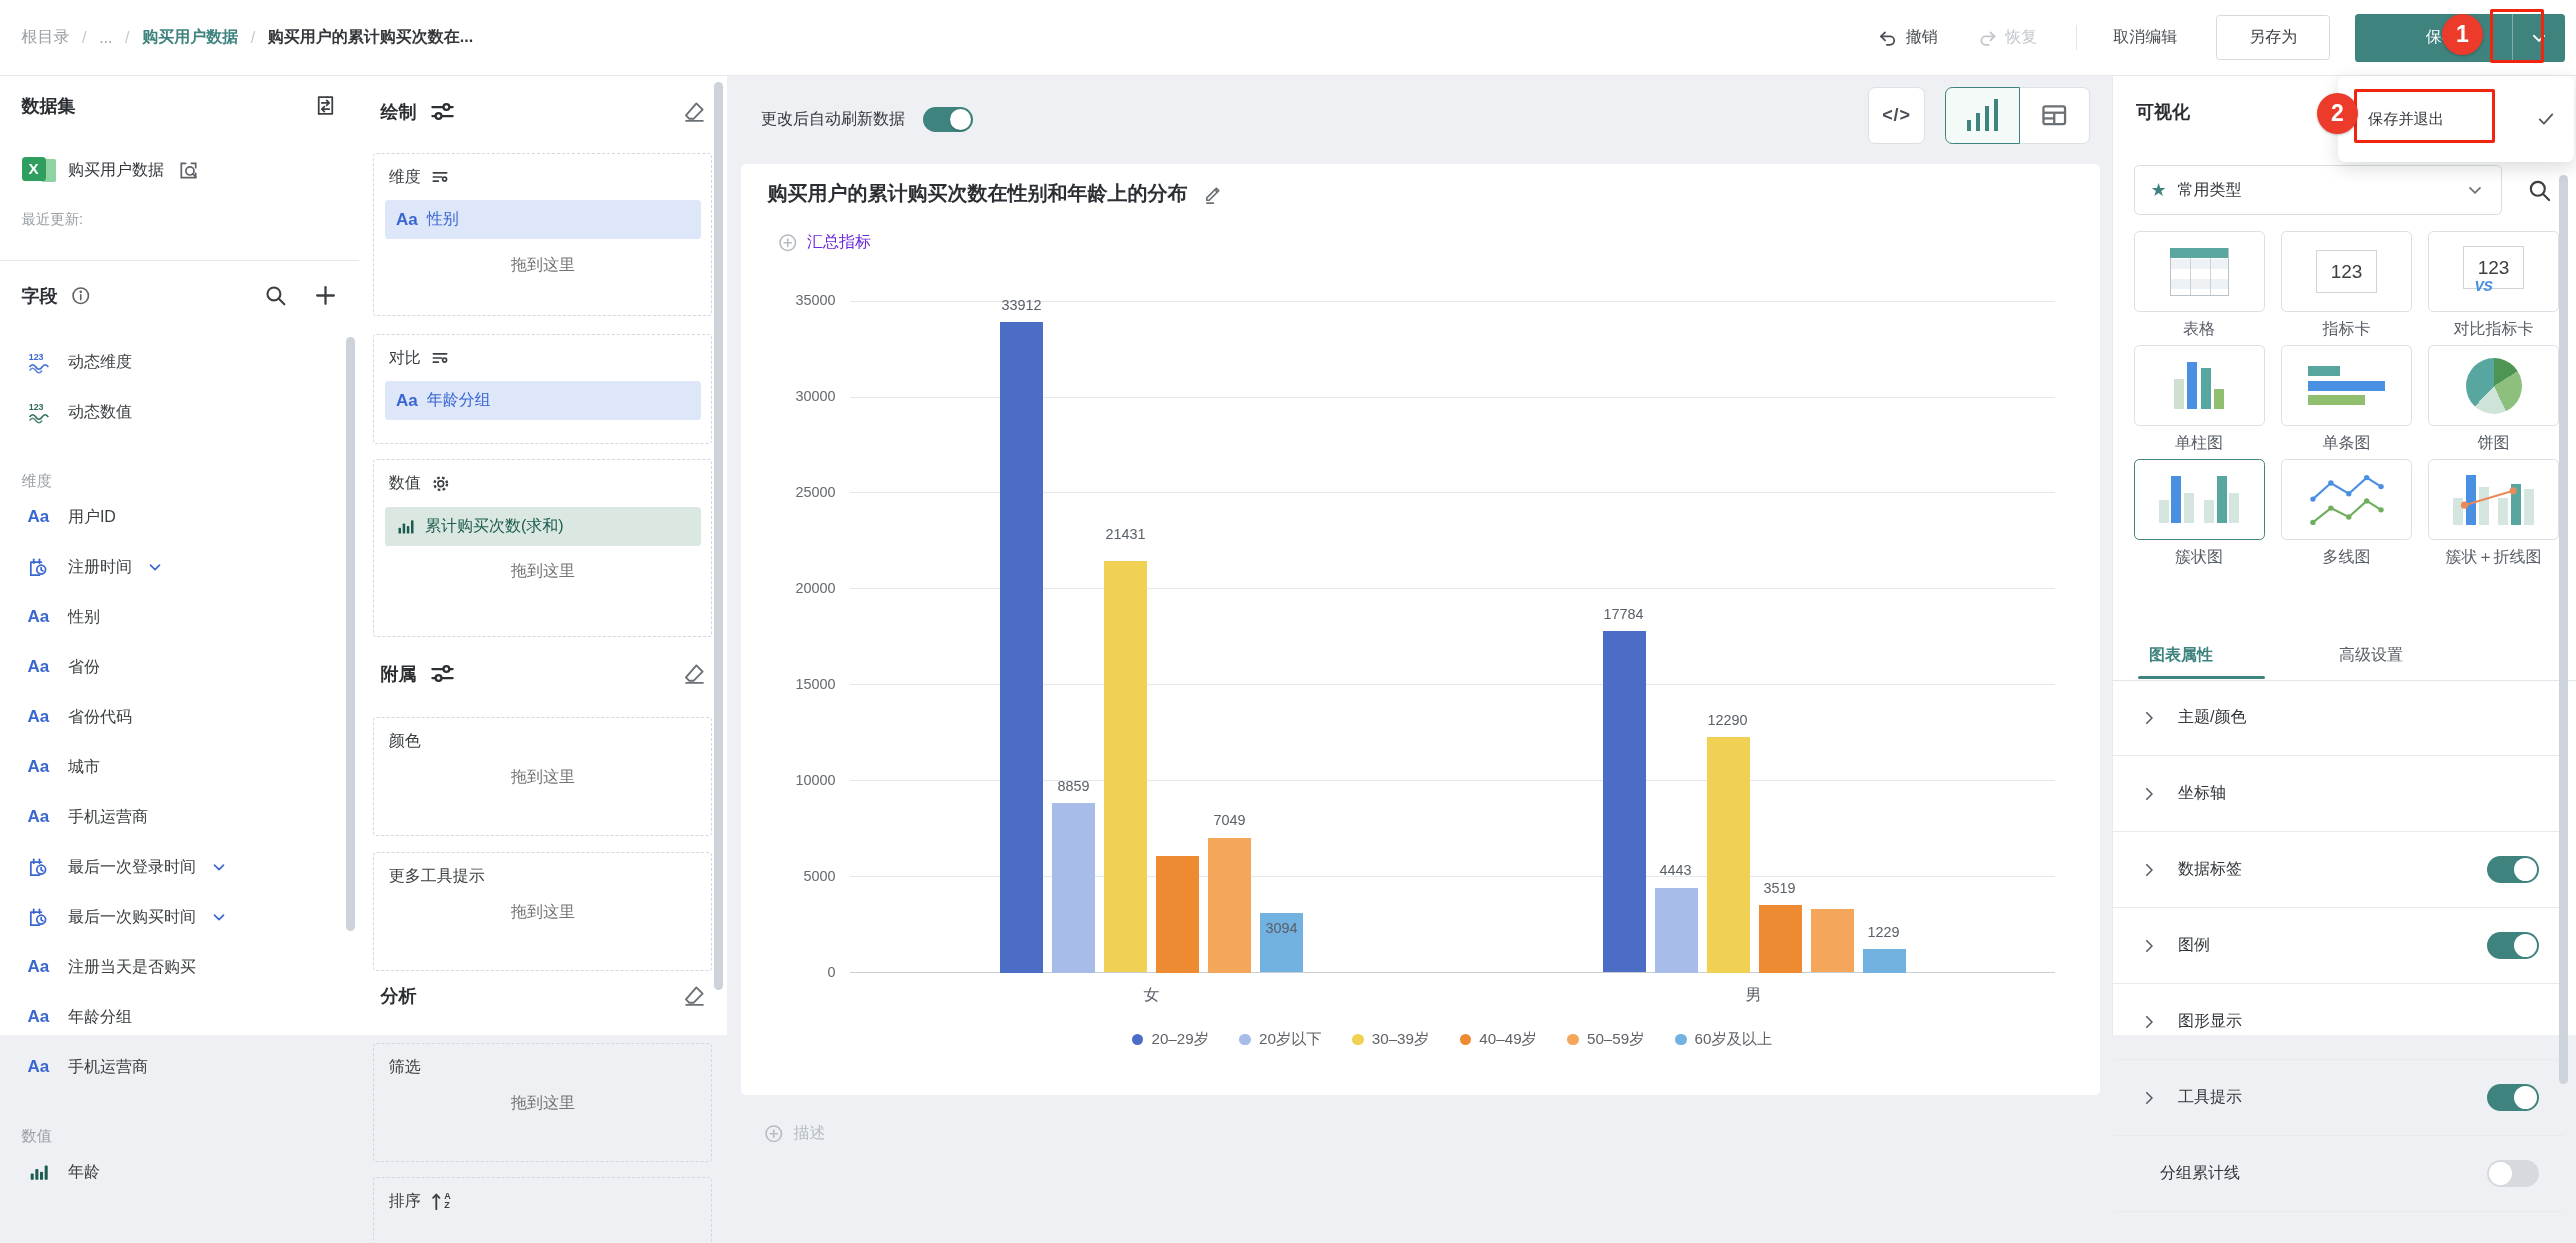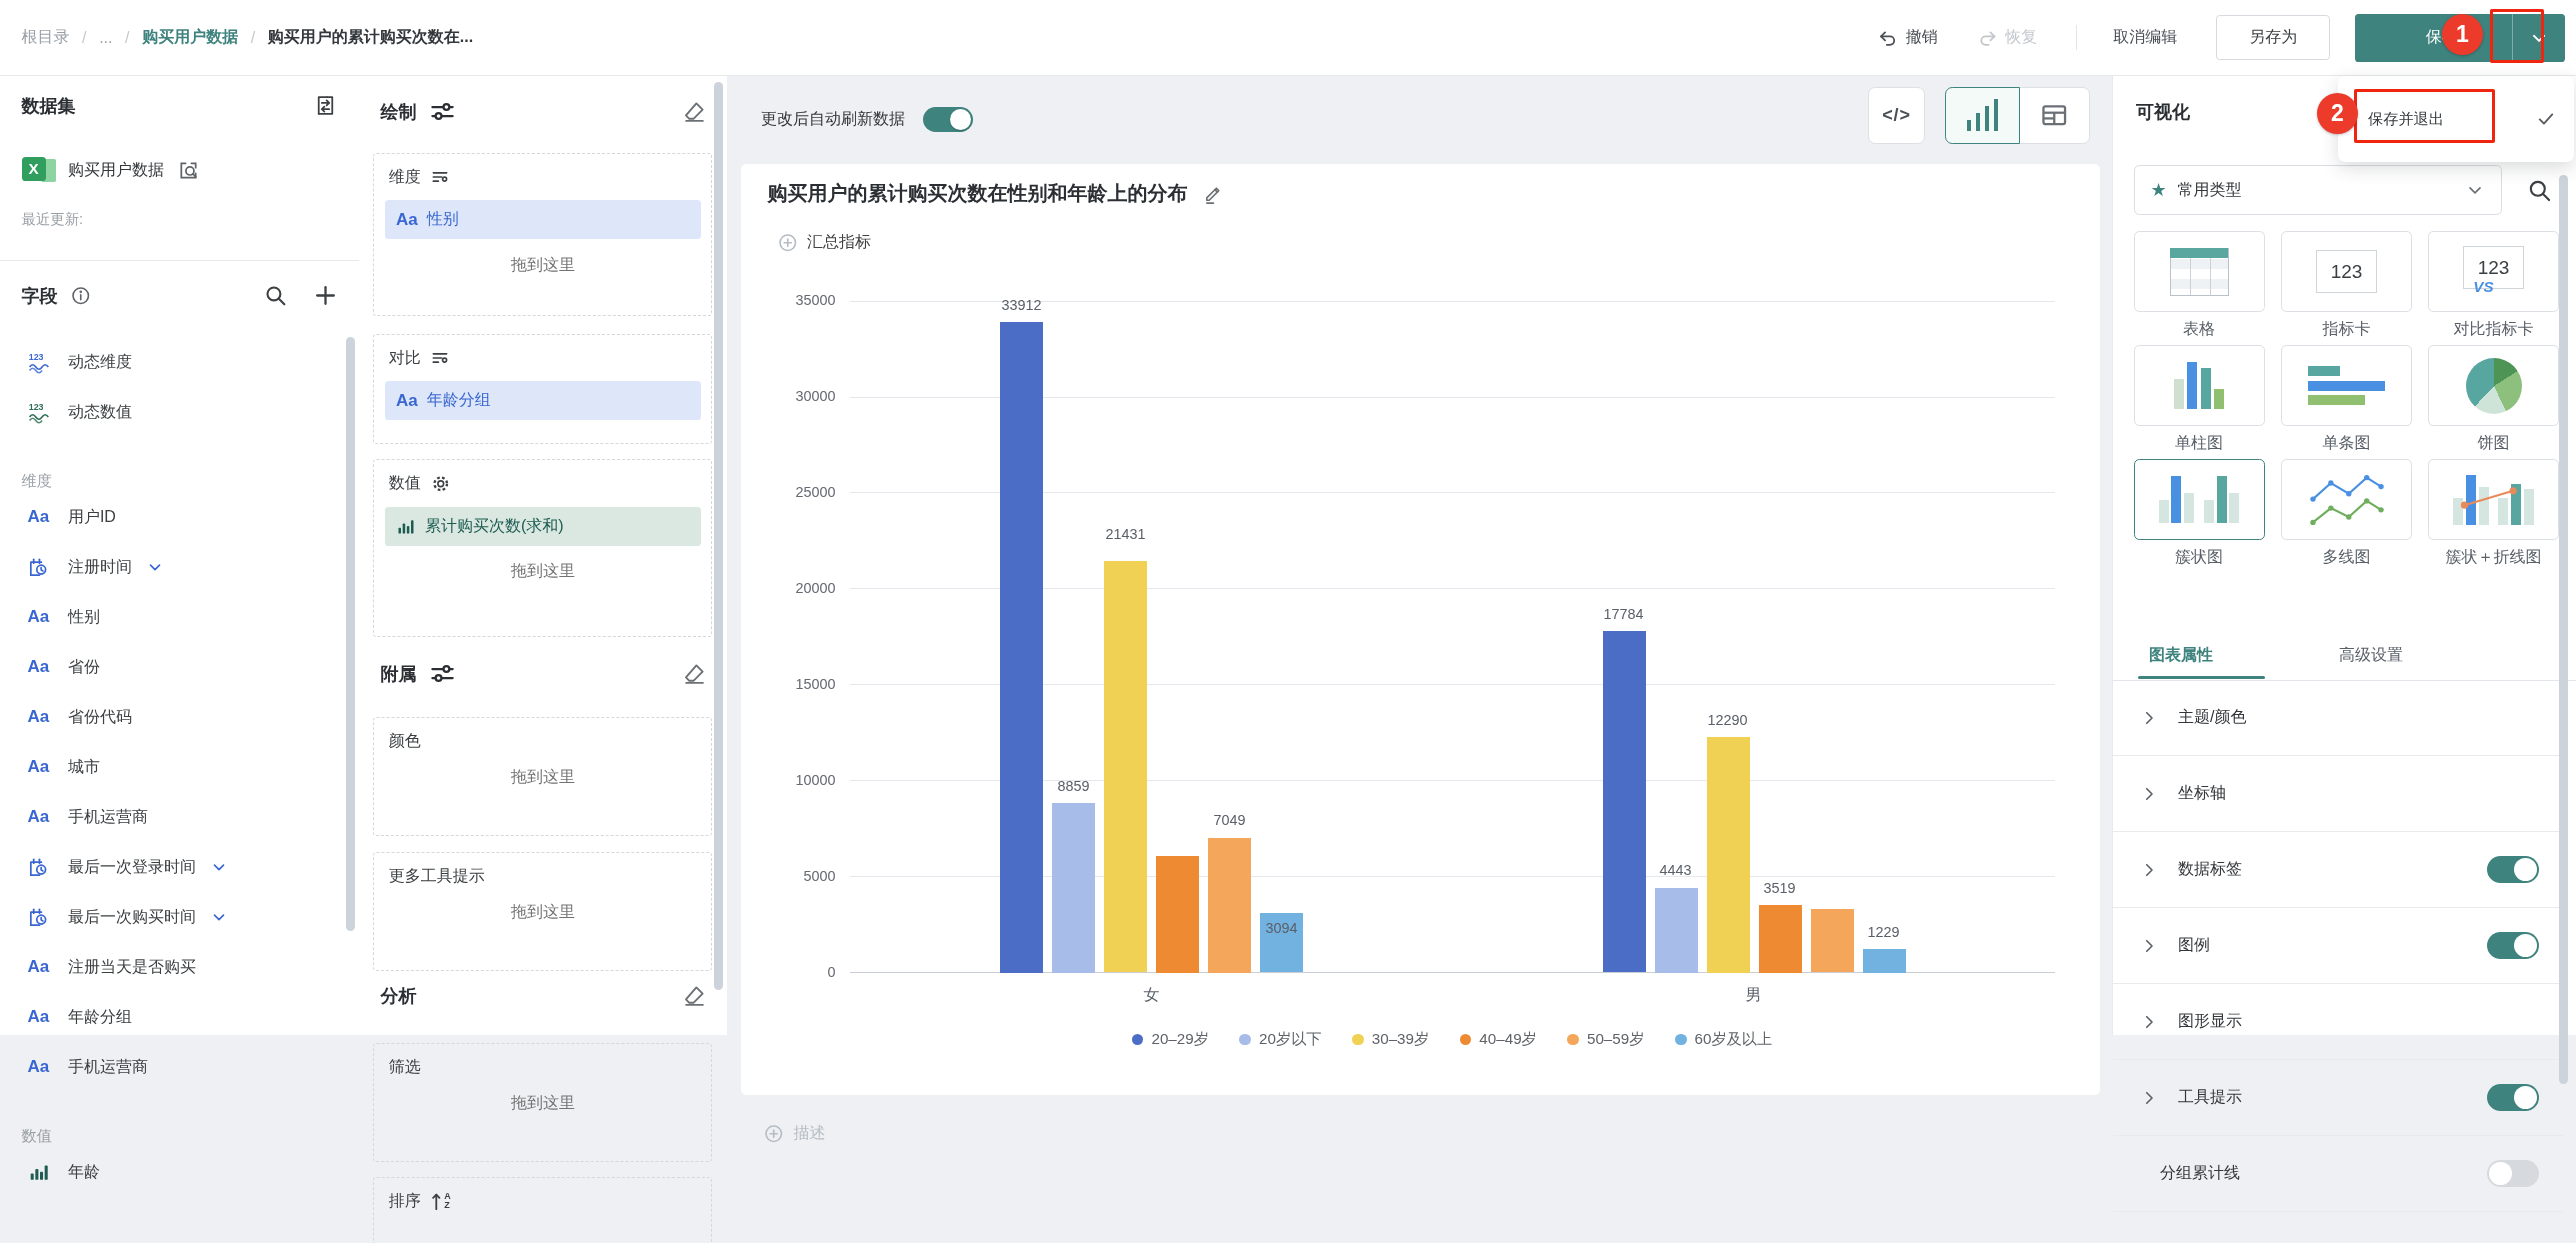--- a/index.html
+++ b/index.html
@@ -69,21 +69,21 @@
   .toggle{position:relative;width:50px;height:25px;border-radius:12.6px;background:#3e837d;cursor:pointer;flex:0 0 auto;}
   .toggle::after{content:"";position:absolute;top:1.8px;right:1.8px;width:21.5px;height:21.5px;border-radius:50%;background:#fff;box-shadow:0 0.9px 1.8px rgba(0,0,0,.2);}
   #view-switch{position:absolute;left:1141px;top:11.7px;display:flex;}
   .view-btn{width:57px;height:57px;border:0.9px solid #dcdfe3;background:#fff;border-radius:7.2px;display:flex;align-items:center;justify-content:center;cursor:pointer;box-sizing:border-box;}
   #view-code{margin-right:20px;font-size:18px;font-weight:bold;color:#4a4f55;letter-spacing:0.9px;}
   #view-chart{width:75px;border:1.8px solid #3e837d;background:#f3faf7;border-radius:7.2px 0 0 7.2px;z-index:2;}
   #view-table{width:72px;border-radius:0 7.2px 7.2px 0;margin-left:-1.8px;}
   #chart-card{position:absolute;left:13.5px;top:89px;width:1359px;height:931px;background:#fff;border-radius:5.4px;}
   #card-title-row{position:absolute;left:27px;top:16px;display:flex;align-items:center;gap:14.4px;}
   #card-title{font-size:20px;font-weight:bold;color:#2b2f33;}
-  #summary-row{position:absolute;left:36px;top:68px;display:flex;align-items:center;gap:9px;font-size:16px;color:#404040;cursor:pointer;}
+  #summary-row{position:absolute;left:36px;top:68px;display:flex;align-items:center;gap:9px;font-size:16px;color:#6d28d9;cursor:pointer;}
   #plot{position:absolute;left:109px;top:137px;width:1205px;height:672px;}
   .gridline{position:absolute;left:0;right:0;height:0.9px;background:#e4e7eb;}
   .axisline{position:absolute;left:0;right:0;bottom:0;height:0.9px;background:#c9ced4;}
   .ytick{position:absolute;left:-86px;width:72px;text-align:right;font-size:14.4px;color:#646a71;}
   .bar{position:absolute;width:43px;}
   .bar-label{position:absolute;width:126px;text-align:center;font-size:14.4px;color:#5a6069;}
   .xcat{position:absolute;width:144px;text-align:center;font-size:16px;color:#5a6069;top:684px;}
   #legend{position:absolute;left:0;right:0;top:728px;display:flex;justify-content:center;gap:30.5px;}
   .leg-item{display:flex;align-items:center;gap:8px;font-size:15.2px;color:#5f6368;cursor:pointer;}
   .leg-dot{width:11.7px;height:11.7px;border-radius:50%;flex:0 0 auto;}
@@ -640,21 +640,21 @@
   <div class="type-card" style="left:20.6px;top:156px;">
       <span class="ic-table"></span>
     </div>
   <div class="type-label" style="left:20.6px;top:244px;">表格</div>
   <div class="type-card" style="left:168px;top:156px;">
       <span class="ic-kpi">123</span>
     </div>
   <div class="type-label" style="left:168px;top:244px;">指标卡</div>
   <div class="type-card" style="left:315px;top:156px;">
     <span class="ic-kpi" style="position:relative;top:-3.6px;">123</span>
-    <span class="ic-vs" style="margin-left:-20px;margin-top:30px;">VS</span>
+    <span class="ic-vs" style="margin-left:-20px;margin-top:30px;font-family:Liberation Mono, monospace;">VS</span>
   </div>
   <div class="type-label" style="left:315px;top:244px;">对比指标卡</div>
 
   <div class="type-card" style="left:20.6px;top:270px;">
     <span class="bars-ic">
       <i style="height:30.5px;background:#cfe0d0"></i>
         <i style="height:47px;background:#4a90e2"></i>
         <i style="height:41px;background:#57a7a0"></i>
         <i style="height:20px;background:#8fbf6f"></i>
     </span>

